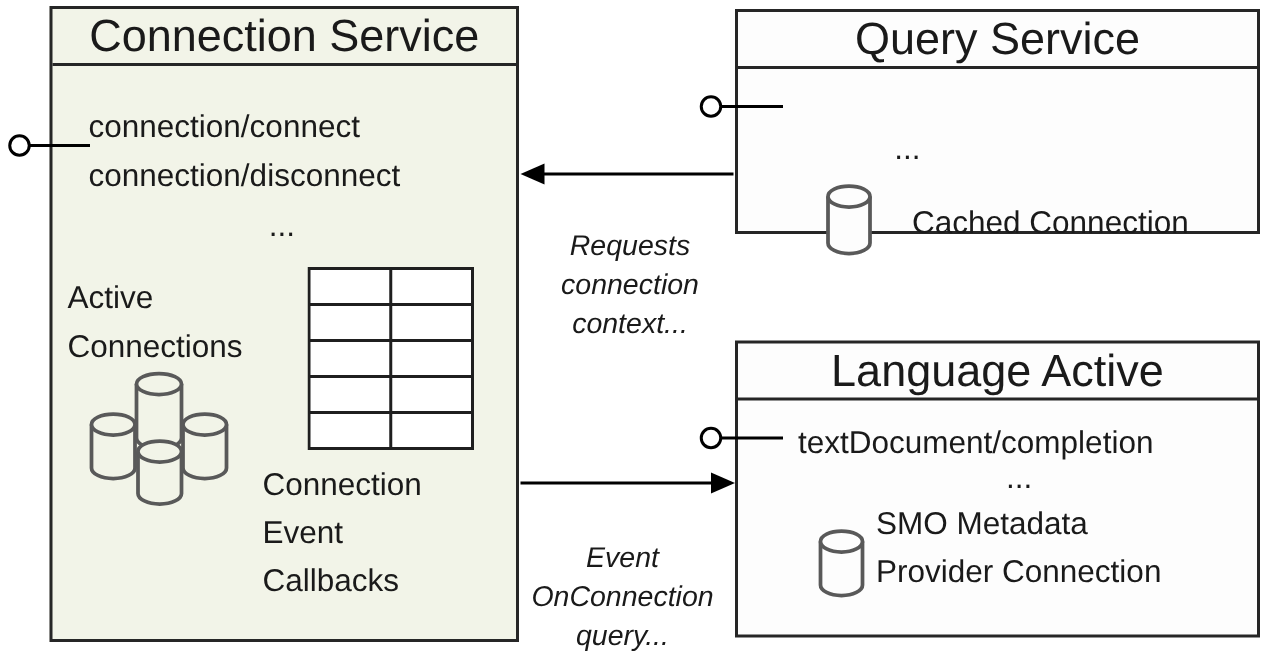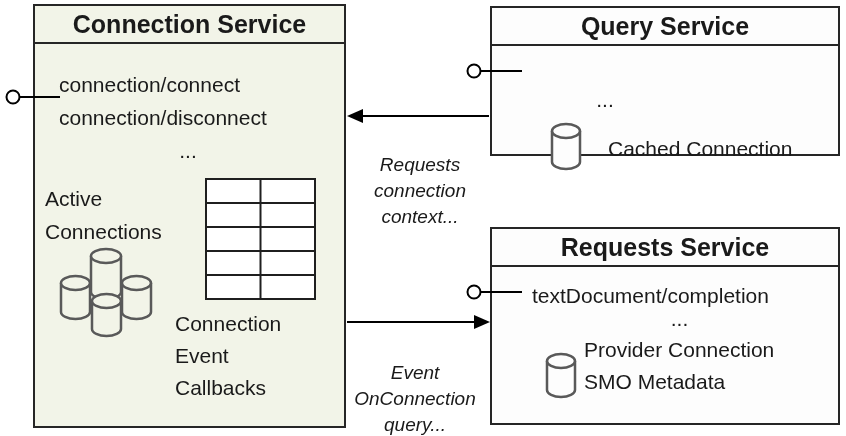--- a/index.html
+++ b/index.html
@@ -20,22 +20,22 @@
     font-family: "Liberation Sans", sans-serif;
     color: var(--text);
     overflow: hidden;
   }
   .box { position: absolute; border: 2px solid var(--border); }
   .connection-box { left: 33px; top: 4px; width: 313px; height: 424px; background: var(--connection-fill); }
   .query-box     { left: 490px; top: 6px; width: 350px; height: 150px; background: var(--service-fill); }
   .language-box  { left: 490px; top: 227px; width: 350px; height: 198px; background: var(--service-fill); }
   .box-title {
     border-bottom: 2px solid var(--border);
-    font-weight: bold;
-    font-size: 25px;
+    font-weight: normal;
+    font-size: 30px;
     text-align: center;
     height: 38px;
     line-height: 37px;
     white-space: nowrap;
   }
   .txt { position: absolute; font-size: 21px; line-height: 33px; white-space: nowrap; }
   .center { text-align: left; white-space: normal; }
 
   
   .cs-methods   { left: 24px; top: 62px; width: 258px; }
@@ -131,33 +131,33 @@
     <svg class="qs-cyl icon-svg" width="32" height="50" viewBox="0 0 32 50">
       <g fill="#fdfdfd" stroke="#595959" stroke-width="2.5">
         <path d="M2 9 v31 a14 7 0 0 0 28 0 v-31"></path>
         <ellipse cx="16" cy="9" rx="14" ry="7"></ellipse>
       </g>
     </svg>
     <div class="txt qs-cached">Cached Connection</div>
   </div>
 
   <div class="box language-box">
-    <div class="box-title">Requests Service</div>
+    <div class="box-title">Language Active</div>
     <div class="txt ls-method">textDocument/completion</div>
     <div class="txt ls-ellipsis">...</div>
 
     <svg class="ls-cyl icon-svg" width="32" height="48" viewBox="0 0 32 48">
       <g fill="#fdfdfd" stroke="#595959" stroke-width="2.5">
         <path d="M2 9 v29 a14 7 0 0 0 28 0 v-29"></path>
         <ellipse cx="16" cy="9" rx="14" ry="7"></ellipse>
       </g>
     </svg>
     <div class="txt center ls-smo">
+      <div>SMO Metadata</div>
       <div>Provider Connection</div>
-      <div>SMO Metadata</div>
     </div>
   </div>
 
   <div class="arrow-label requests-label">
     <div>Requests</div>
     <div>connection</div>
     <div>context...</div>
   </div>
   <div class="arrow-label sent-label">
     <div>Event</div>

